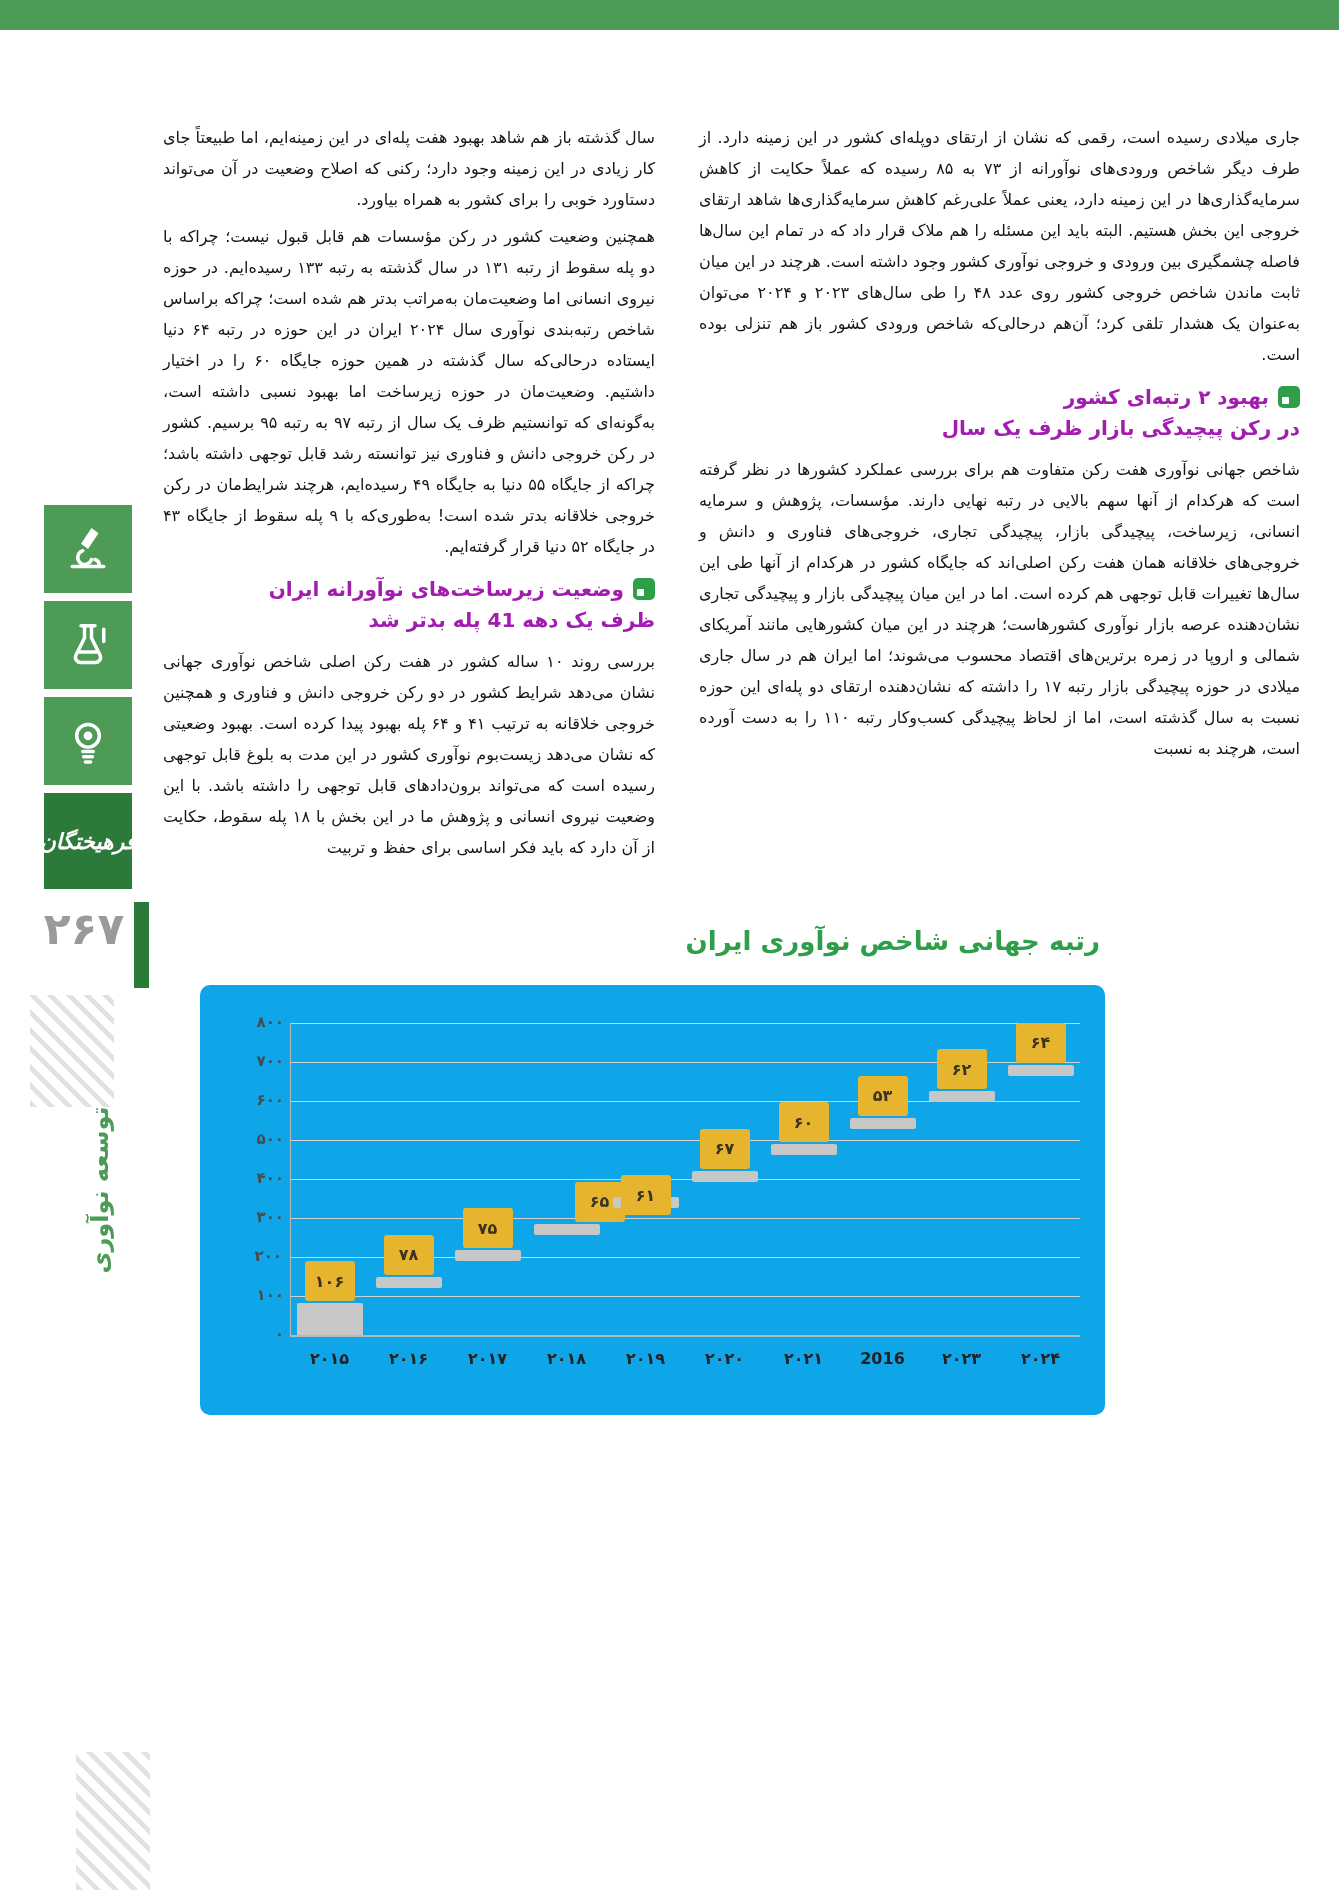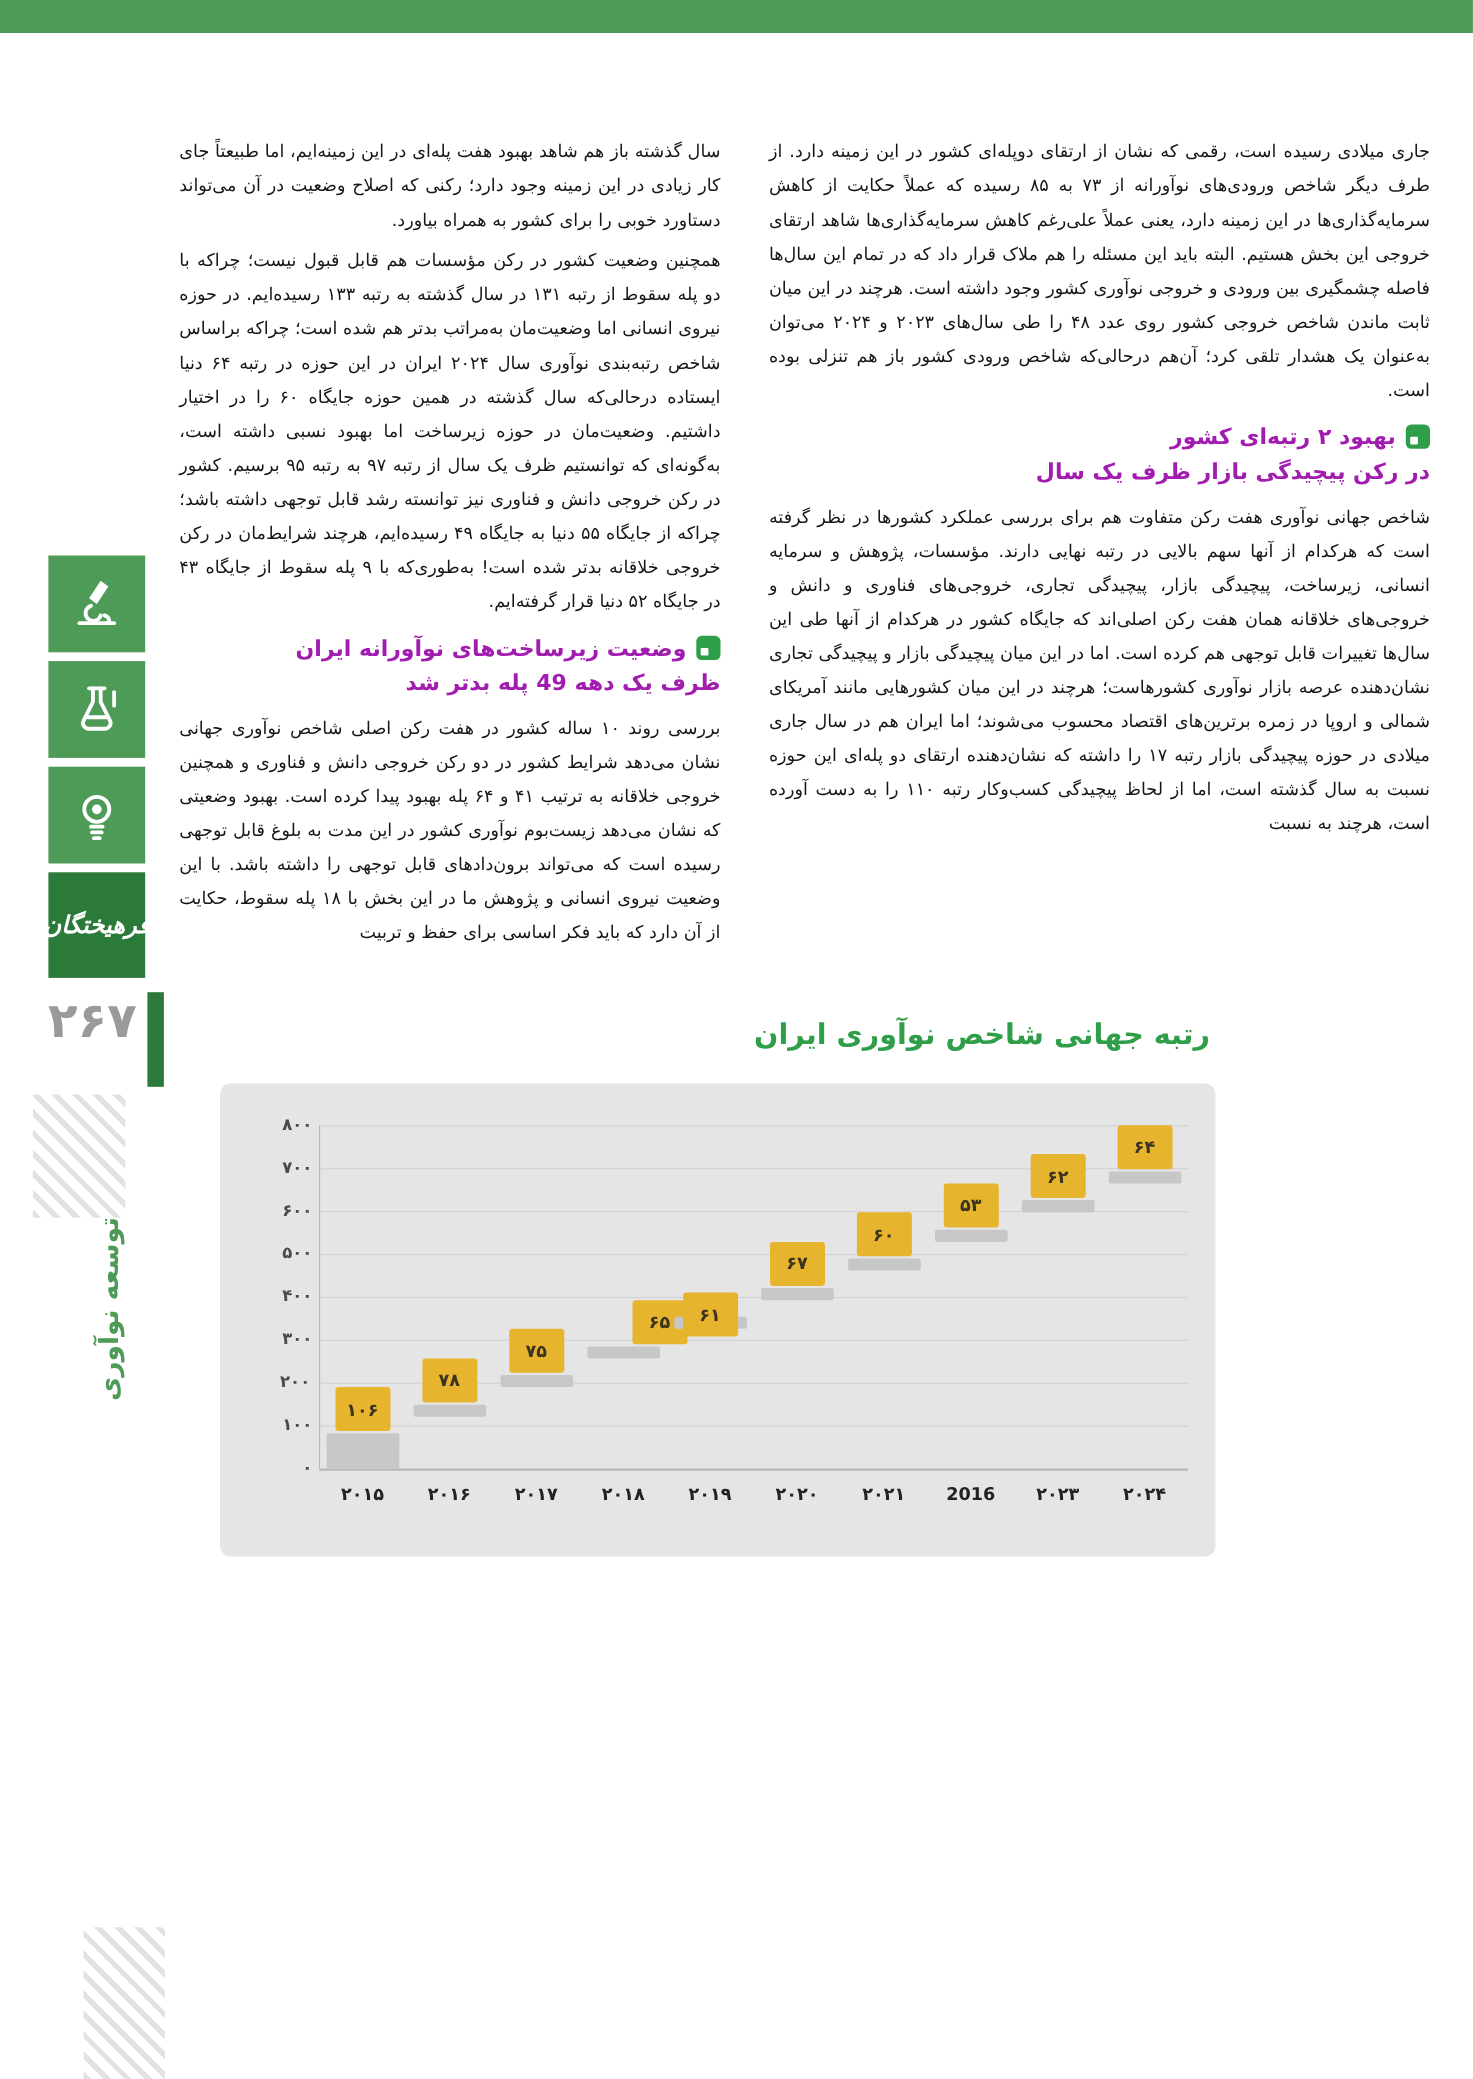--- a/index.html
+++ b/index.html
@@ -33,21 +33,21 @@
   .heading{color:#a21caf;font-weight:bold;font-size:20px;line-height:31px;
            margin:12px 0 10px 0;text-align:right;}
   .h-icon{display:inline-block;width:22px;height:22px;background:#2f9e48;border-radius:5px;
           vertical-align:-4px;margin-left:9px;position:relative;}
   .h-icon::after{content:"";position:absolute;left:4px;bottom:4px;width:7px;height:7px;
                  background:#ffffff;border-radius:1px;}
   
   .chart-title{position:absolute;right:239px;top:926px;color:#2f9e48;font-size:26px;
                font-weight:bold;direction:rtl;}
   .chart-panel{position:absolute;left:200px;top:985px;width:905px;height:430px;
-               background:#e5e5e5;border-radius:10px;overflow:hidden;}
+               background:#0ea5e9;border-radius:10px;overflow:hidden;}
   .gridline{position:absolute;height:1px;background:#d2d2d2;}
   .axis-v{position:absolute;width:1px;background:#b8b8b8;}
   .axis-h{position:absolute;height:2px;background:#b8b8b8;}
   .ylab{position:absolute;width:46px;text-align:right;font-size:15px;font-weight:bold;color:#4a4a4a;}
   .step{position:absolute;background:#c7c7c7;border-radius:2px;}
   .riser{position:absolute;background:#c7c7c7;}
   .vbox{position:absolute;width:50px;height:40px;background:#e7b42e;border-radius:3px;
         display:flex;align-items:center;justify-content:center;
         font-size:16px;font-weight:bold;color:#3a3320;}
   .xlab{position:absolute;width:79px;text-align:center;font-size:16px;font-weight:bold;color:#222222;}
@@ -114,21 +114,21 @@
       <span>در رکن پیچیدگی بازار ظرف یک سال</span>
     </div>
     <p class="para">شاخص جهانی نوآوری هفت رکن متفاوت هم برای بررسی عملکرد کشورها در نظر گرفته است که هرکدام از آنها سهم بالایی در رتبه نهایی دارند. مؤسسات، پژوهش و سرمایه انسانی، زیرساخت، پیچیدگی بازار، پیچیدگی تجاری، خروجی‌های فناوری و دانش و خروجی‌های خلاقانه همان هفت رکن اصلی‌اند که جایگاه کشور در هرکدام از آنها طی این سال‌ها تغییرات قابل توجهی هم کرده است. اما در این میان پیچیدگی بازار و پیچیدگی تجاری نشان‌دهنده عرصه بازار نوآوری کشورهاست؛ هرچند در این میان کشورهایی مانند آمریکای شمالی و اروپا در زمره برترین‌های اقتصاد محسوب می‌شوند؛ اما ایران هم در سال جاری میلادی در حوزه پیچیدگی بازار رتبه ۱۷ را داشته که نشان‌دهنده ارتقای دو پله‌ای این حوزه نسبت به سال گذشته است، اما از لحاظ پیچیدگی کسب‌وکار رتبه ۱۱۰ را به دست آورده است، هرچند به نسبت</p>
   </div>
 
   <div class="col" id="col-left">
     <p class="para">سال گذشته باز هم شاهد بهبود هفت پله‌ای در این زمینه‌ایم، اما طبیعتاً جای کار زیادی در این زمینه وجود دارد؛ رکنی که اصلاح وضعیت در آن می‌تواند دستاورد خوبی را برای کشور به همراه بیاورد.</p>
     <p class="para">همچنین وضعیت کشور در رکن مؤسسات هم قابل قبول نیست؛ چراکه با دو پله سقوط از رتبه ۱۳۱ در سال گذشته به رتبه ۱۳۳ رسیده‌ایم. در حوزه نیروی انسانی اما وضعیت‌مان به‌مراتب بدتر هم شده است؛ چراکه براساس شاخص رتبه‌بندی نوآوری سال ۲۰۲۴ ایران در این حوزه در رتبه ۶۴ دنیا ایستاده درحالی‌که سال گذشته در همین حوزه جایگاه ۶۰ را در اختیار داشتیم. وضعیت‌مان در حوزه زیرساخت اما بهبود نسبی داشته است، به‌گونه‌ای که توانستیم ظرف یک سال از رتبه ۹۷ به رتبه ۹۵ برسیم. کشور در رکن خروجی دانش و فناوری نیز توانسته رشد قابل توجهی داشته باشد؛ چراکه از جایگاه ۵۵ دنیا به جایگاه ۴۹ رسیده‌ایم، هرچند شرایط‌مان در رکن خروجی خلاقانه بدتر شده است! به‌طوری‌که با ۹ پله سقوط از جایگاه ۴۳ در جایگاه ۵۲ دنیا قرار گرفته‌ایم.</p>
     <div class="heading">
       <span class="h-icon"></span><span>وضعیت زیرساخت‌های نوآورانه ایران</span><br>
-      <span>ظرف یک دهه 49 پله بدتر شد</span>
+      <span>ظرف یک دهه 41 پله بدتر شد</span>
     </div>
     <p class="para">بررسی روند ۱۰ ساله کشور در هفت رکن اصلی شاخص نوآوری جهانی نشان می‌دهد شرایط کشور در دو رکن خروجی دانش و فناوری و همچنین خروجی خلاقانه به ترتیب ۴۱ و ۶۴ پله بهبود پیدا کرده است. بهبود وضعیتی که نشان می‌دهد زیست‌بوم نوآوری کشور در این مدت به بلوغ قابل توجهی رسیده است که می‌تواند برون‌دادهای قابل توجهی را داشته باشد. با این وضعیت نیروی انسانی و پژوهش ما در این بخش با ۱۸ پله سقوط، حکایت از آن دارد که باید فکر اساسی برای حفظ و تربیت</p>
   </div>
 
   <div class="chart-title">رتبه جهانی شاخص نوآوری ایران</div>
   <div class="chart-panel" id="chart-panel">
       <div class="gridline" style="left: 90px; top: 38px; width: 790px;"></div>
       <div class="ylab" style="left: 38px; top: 28px;">۸۰۰</div>
       <div class="gridline" style="left: 90px; top: 77px; width: 790px;"></div>
       <div class="ylab" style="left: 38px; top: 67px;">۷۰۰</div>

